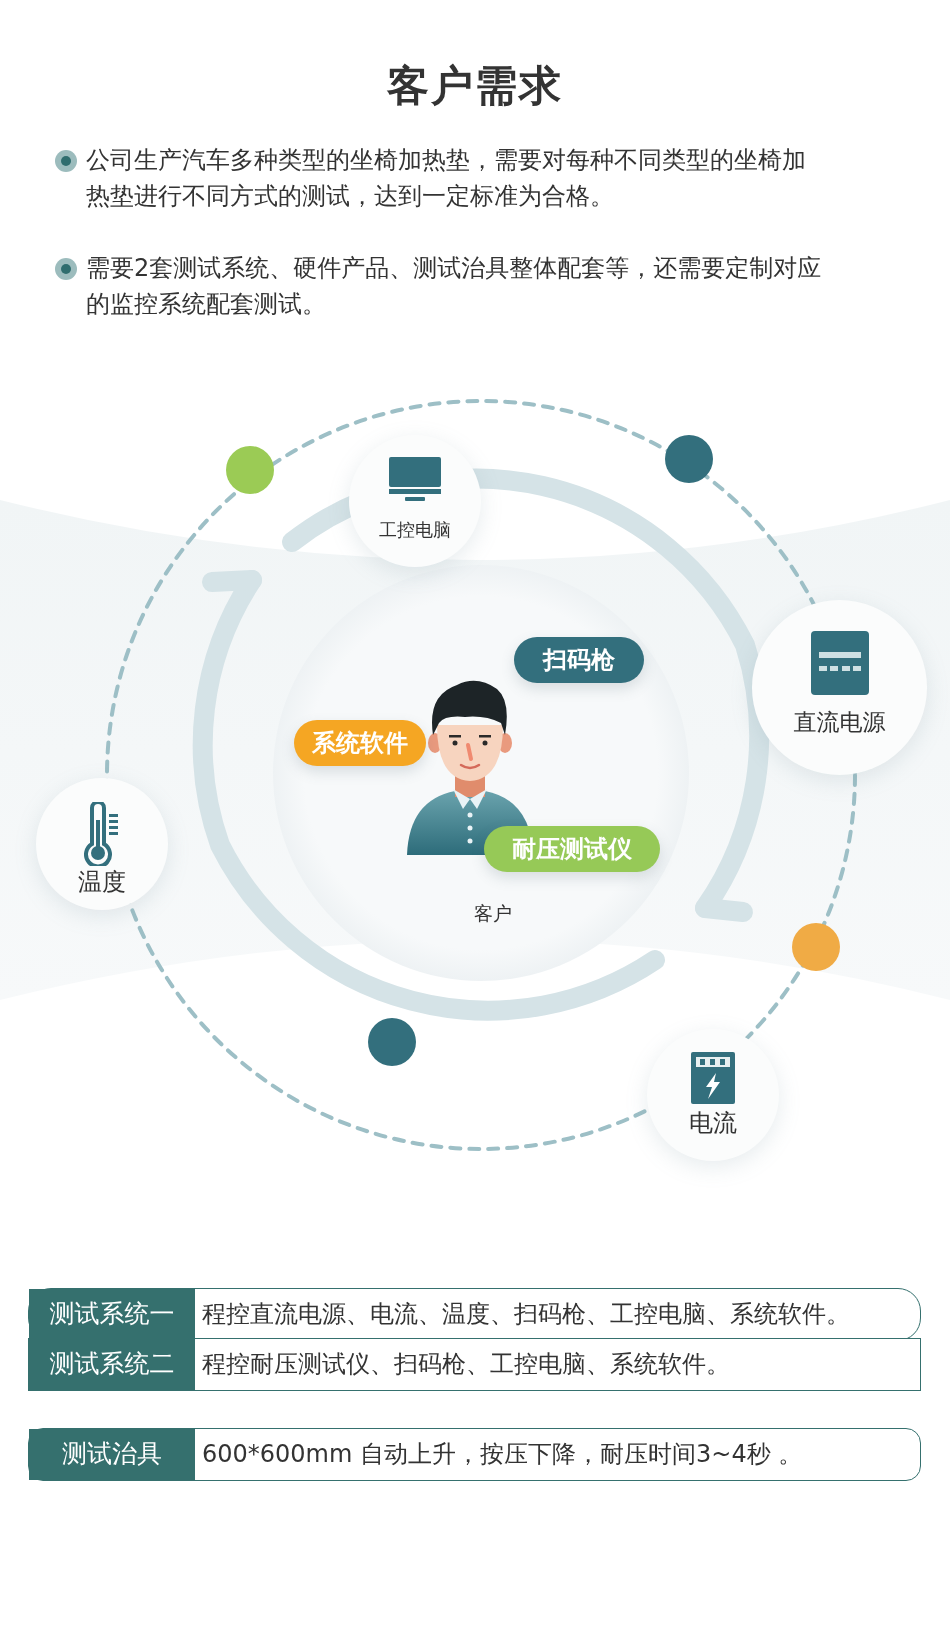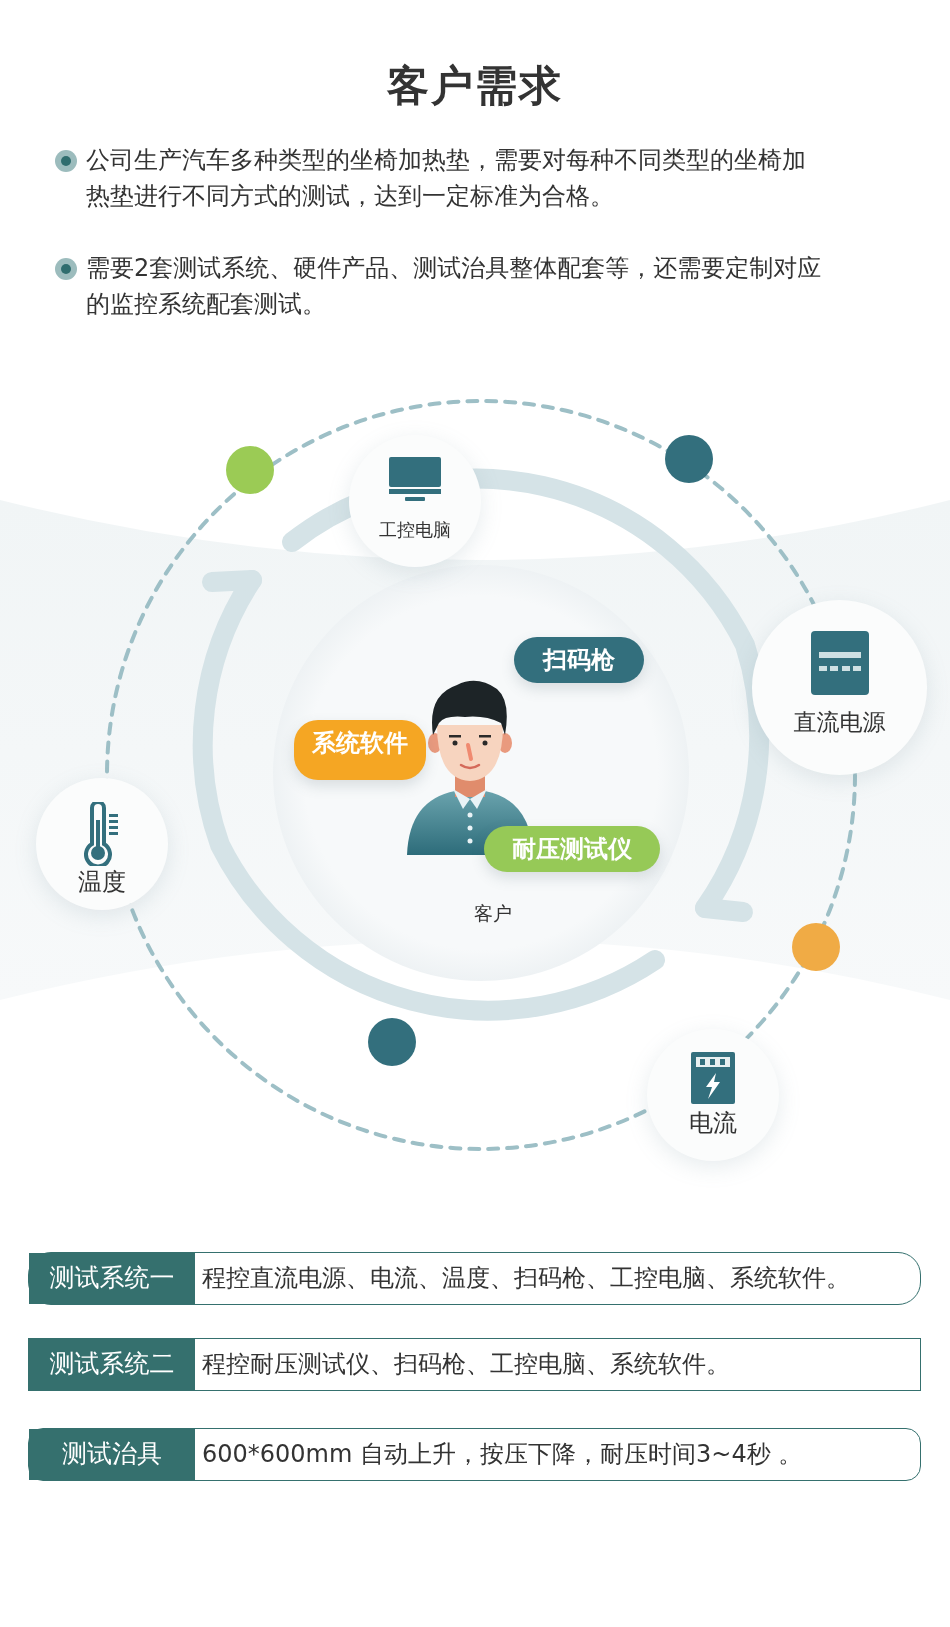--- a/index.html
+++ b/index.html
@@ -137,27 +137,27 @@
     <path d="M28,60 Q22,20 52,10 Q72,0 92,14 Q106,26 100,60 L96,48 Q80,40 60,42 Q40,40 34,48 Z" fill="#1d2427"></path>
     <rect x="44" y="60" width="12" height="2.5" fill="#2a2a2a"></rect>
     <rect x="74" y="60" width="12" height="2.5" fill="#2a2a2a"></rect>
     <circle cx="50" cy="68" r="2.5" fill="#2a2a2a"></circle>
     <circle cx="80" cy="68" r="2.5" fill="#2a2a2a"></circle>
     <path d="M63,70 Q66,84 66,84" stroke="#f08a70" stroke-width="4" fill="none" stroke-linecap="round"></path>
     <path d="M56,90 Q65,96 74,90" stroke="#d46a5a" stroke-width="2.5" fill="none" stroke-linecap="round"></path>
   </svg>
 
   <div class="pill" style="left:514px;top:277px;width:130px;height:46px;line-height:46px;background:#336f7d;">扫码枪</div>
-  <div class="pill" style="left:294px;top:360px;width:132px;height:60px;line-height:46px;background:#f5a623;">系统软件</div>
+  <div class="pill" style="left:294px;top:360px;width:132px;height:46px;line-height:46px;background:#f5a623;">系统软件</div>
   <div class="pill" style="left:484px;top:466px;width:176px;height:46px;line-height:46px;background:#96c957;">耐压测试仪</div>
 
   <div style="position:absolute;left:443px;top:541px;width:100px;text-align:center;font-size:19px;color:#333;">客户</div>
 </div>
 
-<div class="row" style="top:1252px;border-radius:23px;">
+<div class="row" style="top:1288px;border-radius:23px;">
   <div class="head">测试系统一</div>
   <div class="val">程控直流电源、电流、温度、扫码枪、工控电脑、系统软件。</div>
 </div>
 <div class="row" style="top:1338px;padding-left:14px;">
   <div class="head">测试系统二</div>
   <div class="val">程控耐压测试仪、扫码枪、工控电脑、系统软件。</div>
 </div>
 <div class="row" style="top:1428px;border-radius:15px;">
   <div class="head">测试治具</div>
   <div class="val">600*600mm 自动上升，按压下降，耐压时间3~4秒 。</div>

